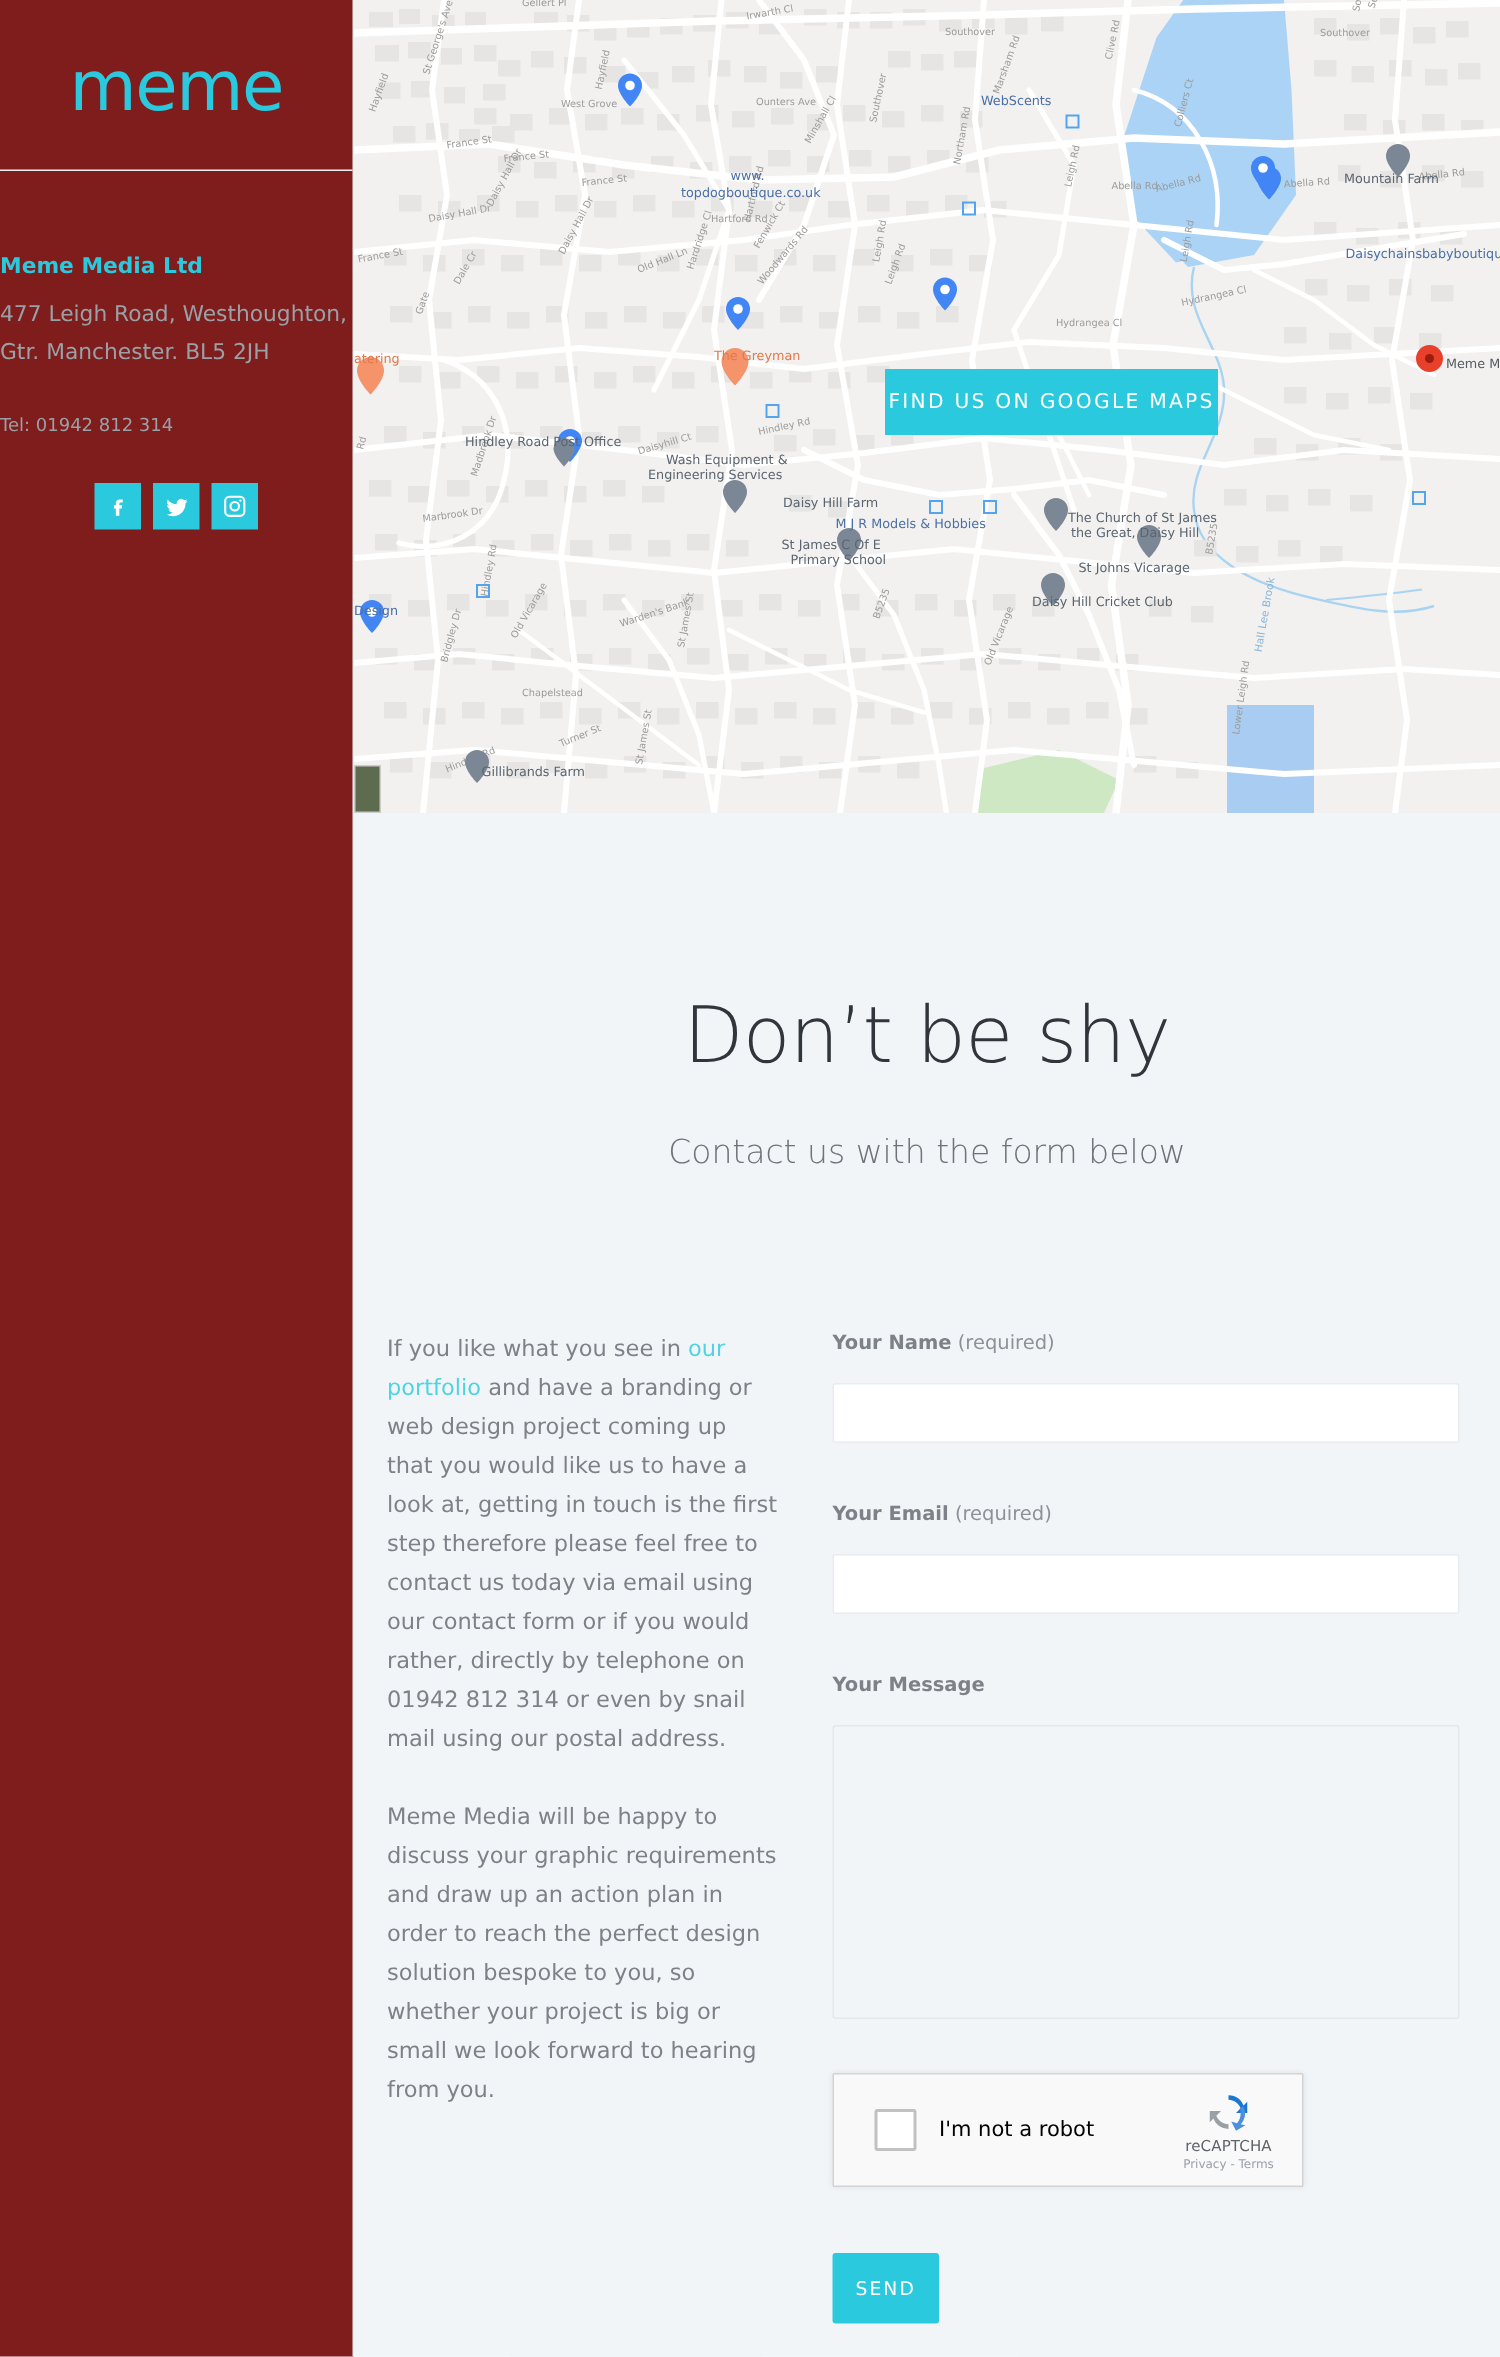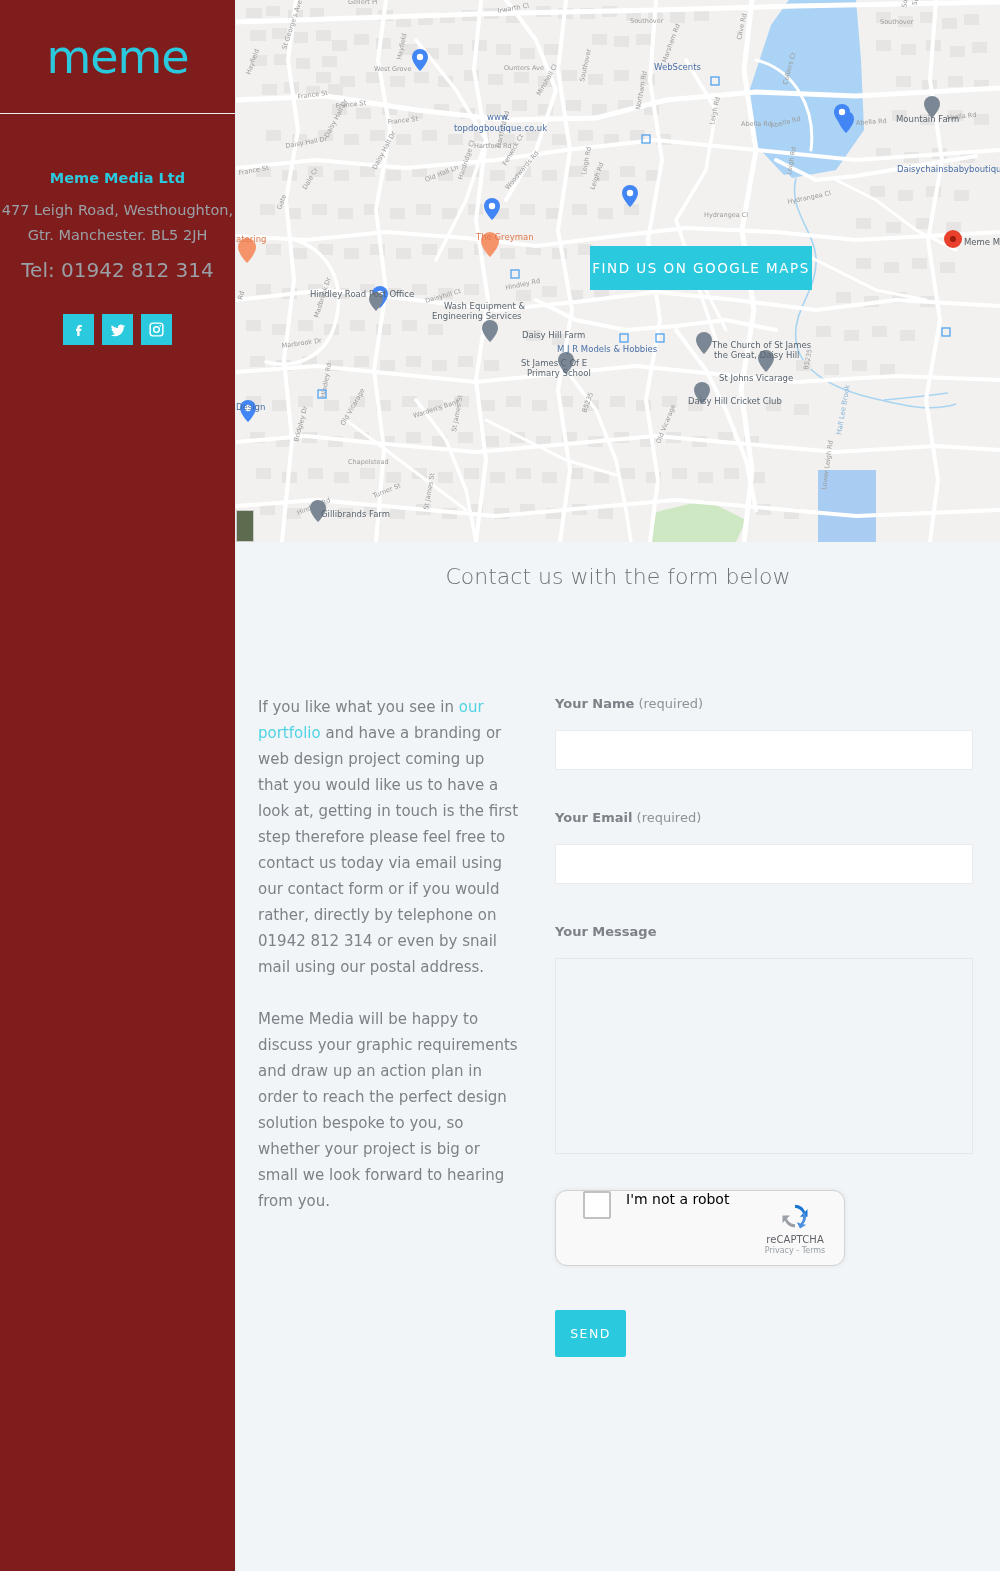--- a/index.html
+++ b/index.html
@@ -31,24 +31,24 @@
   .nav-item {
     position:relative;
     text-align:center; font-size:13.5px; letter-spacing:2.1px;
     color:#8b9096; padding:11px 0; cursor:pointer; text-transform:uppercase;
   }
   .nav-item.active { color:#2bc9de; }
   .nav-plus {
     position:absolute; right:30px; top:50%; transform:translateY(-50%);
     color:#4fd3e3; font-size:17px; font-weight:300; letter-spacing:0;
   }
-  #contact-block { padding-top:56px; text-align:center; }
+  #contact-block { padding-top:56px; }
   #company-name { color:#2bc9de; font-size:14.5px; font-weight:700; margin-bottom:12px; }
   .addr-line { color:#9aa0a6; font-size:14.5px; line-height:25px; }
-  #tel-line { color:#9aa0a6; font-size:20px; margin-top:10px; }
+  #tel-line { color:#9aa0a6; font-size:12px; margin-top:28px; }
   #social-row { display:flex; justify-content:center; gap:8px; margin-top:32px; }
   .social-btn {
     width:31px; height:31px; background:#2bc9de; display:flex;
     align-items:center; justify-content:center; cursor:pointer;
   }
   .social-btn svg { display:block; }
 
   
   #map-wrap {
     position:absolute; left:236px; top:0; width:764px; height:542px;
@@ -98,23 +98,23 @@
   }
   .spacer-40 { height:40px; }
   #msg-area {
     display:block; width:418px; height:196px; background:transparent;
     border:1px solid #e4e8ea; border-radius:2px; padding:10px 12px;
     font-size:14px; color:#45494d; outline:none; resize:none;
     font-family:"DejaVu Sans","Liberation Sans",sans-serif;
   }
   
   #recaptcha {
-    margin-top:36px; width:290px; height:76px; background:#f9f9f9;
-    border:1px solid #d3d3d3; border-radius:12px;
-    display:flex; position:relative;
+    margin-top:36px; width:314px; height:76px; background:#f9f9f9;
+    border:1px solid #d3d3d3; border-radius:1px;
+    display:flex; align-items:center; position:relative;
     box-shadow:0 0 4px rgba(0,0,0,0.08);
   }
   #rc-check {
     width:28px; height:28px; background:#fff; border:2px solid #c1c1c1;
     border-radius:2px; margin-left:27px; cursor:pointer;
   }
   #rc-label { margin-left:15px; font-size:14px; color:#000; }
   #rc-brand {
     position:absolute; right:10px; top:8px; width:78px; text-align:center;
   }
@@ -650,20 +650,21 @@
   </svg>
 
   <div id="map-streetview"></div>
 
   <div id="map-btn">
     <span>FIND US ON GOOGLE MAPS</span>
   </div>
 </div>
 
 <main id="content">
+  <h1 id="heading">Don’t be shy</h1>
   <div id="subheading">Contact us with the form below</div>
 
   <div id="cols">
 
     <div id="left-col">
       <p class="body-p"><span>If you like what you see in </span><a href="#">our portfolio</a><span> and have a branding or web design project coming up that you would like us to have a look at, getting in touch is the first step therefore please feel free to contact us today via email using our contact form or if you would rather, directly by telephone on 01942 812 314 or even by snail mail using our postal address.</span></p>
       <p class="body-p">Meme Media will be happy to discuss your graphic requirements and draw up an action plan in order to reach the perfect design solution bespoke to you, so whether your project is big or small we look forward to hearing from you.</p>
     </div>
 
     <form id="right-col">

